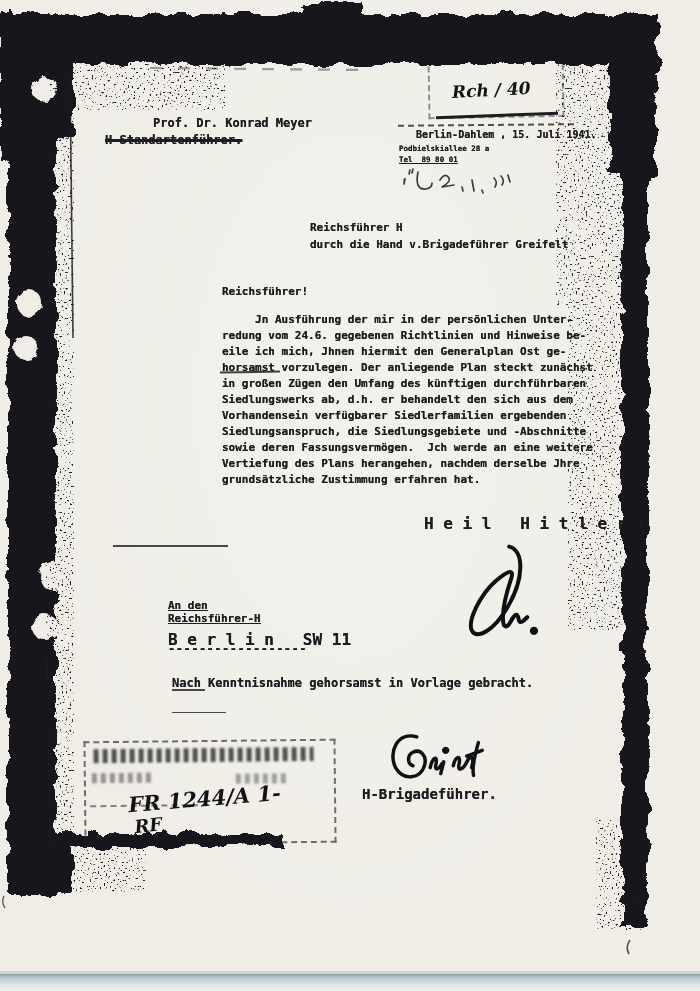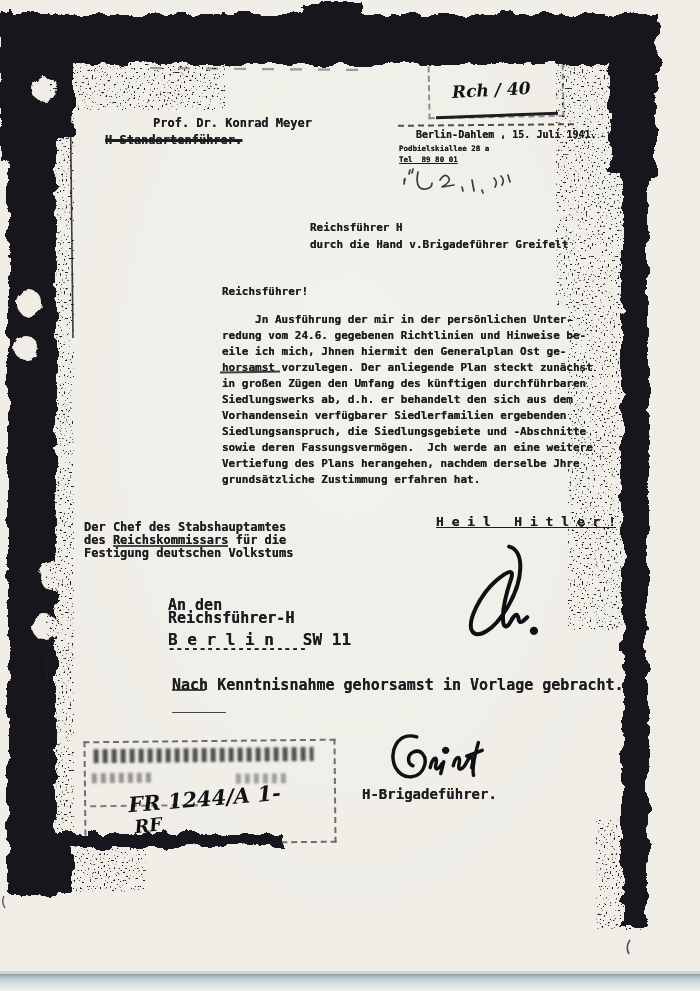--- a/index.html
+++ b/index.html
@@ -127,37 +127,34 @@
 horsamst vorzulegen. Der anliegende Plan steckt zunächst
 in großen Zügen den Umfang des künftigen durchführbaren
 Siedlungswerks ab, d.h. er behandelt den sich aus dem
 Vorhandensein verfügbarer Siedlerfamilien ergebenden
 Siedlungsanspruch, die Siedlungsgebiete und -Abschnitte
 sowie deren Fassungsvermögen.  Jch werde an eine weitere
 Vertiefung des Plans herangehen, nachdem derselbe Jhre
 grundsätzliche Zustimmung erfahren hat.</div>
   <div class="artifact" style="left:220px;top:371px;width:60px;height:2.2px;transform:rotate(-1deg);opacity:.85;"></div>
 
-  <div class="t mono" style="left:436px;top:514px;font-size:13px;text-decoration:underline;">H e i l   H i t l e r !</div>
+  <div class="t mono" style="left:424px;top:514px;font-size:16px;">H e i l   H i t l e r !</div>
   <svg class="sig" style="position:absolute;left:448px;top:540px;" width="105" height="102" viewBox="0 0 110 105">
     <path d="M64,6 C80,10 80,40 62,70 C48,94 30,104 25,94 C20,84 34,56 50,42 C62,32 70,28 66,40 C60,58 56,74 58,86 C59,92 63,90 66,84 C69,78 73,74 74,82 C75,88 79,84 83,80" stroke-width="4.2"></path>
     <path d="M90,92 a2.2,2.2 0 1 0 .1,0" stroke-width="4.2"></path>
   </svg>
 
-  <div class="t mono lines" style="left:84px;top:521px;font-size:12px;line-height:13px;">Der Chef des Stabshauptamtes
-des Reichskommissars für die
-Festigung deutschen Volkstums</div>
   <div class="artifact" style="left:113px;top:545px;width:115px;height:1.8px;opacity:.8;"></div>
 
-  <div class="t mono lines" style="left:168px;top:599px;font-size:15px;line-height:13px;">An den
+  <div class="t mono lines" style="left:168px;top:599px;font-size:11px;line-height:13px;text-decoration:underline;">An den
 Reichsführer-H</div>
   <div class="t mono" style="left:168px;top:630px;font-size:16px;">B e r l i n   SW 11</div>
   <div class="t mono" style="left:168px;top:642px;font-size:12px;letter-spacing:.5px;">------------------</div>
 
-  <div class="t mono" style="left:172px;top:676px;font-size:15px;">Nach Kenntnisnahme gehorsamst in Vorlage gebracht.</div>
+  <div class="t mono" style="left:172px;top:676px;font-size:12px;">Nach Kenntnisnahme gehorsamst in Vorlage gebracht.</div>
   <div class="artifact" style="left:172px;top:689px;width:33px;height:1.8px;opacity:.8;"></div>
 
   <div class="artifact" style="left:172px;top:711.5px;width:54px;height:1.8px;opacity:.8;"></div>
 
   <div class="dashbox" style="left:84px;top:740px;width:248px;height:100px;border-color:rgba(25,25,30,.6);transform:rotate(-0.6deg);">
     <div class="smudge" style="left:8px;top:6px;width:220px;height:14px;opacity:.8;"></div>
     <div class="smudge" style="left:6px;top:30px;width:60px;height:10px;opacity:.45;"></div>
     <div class="smudge" style="left:150px;top:32px;width:52px;height:10px;opacity:.4;"></div>
     <div class="dashline" style="left:4px;top:62px;width:118px;opacity:.7;"></div>
     <div class="t hand" style="left:42px;top:44px;font-size:21px;transform:rotate(-4deg);">FR 1244/A 1-</div>

